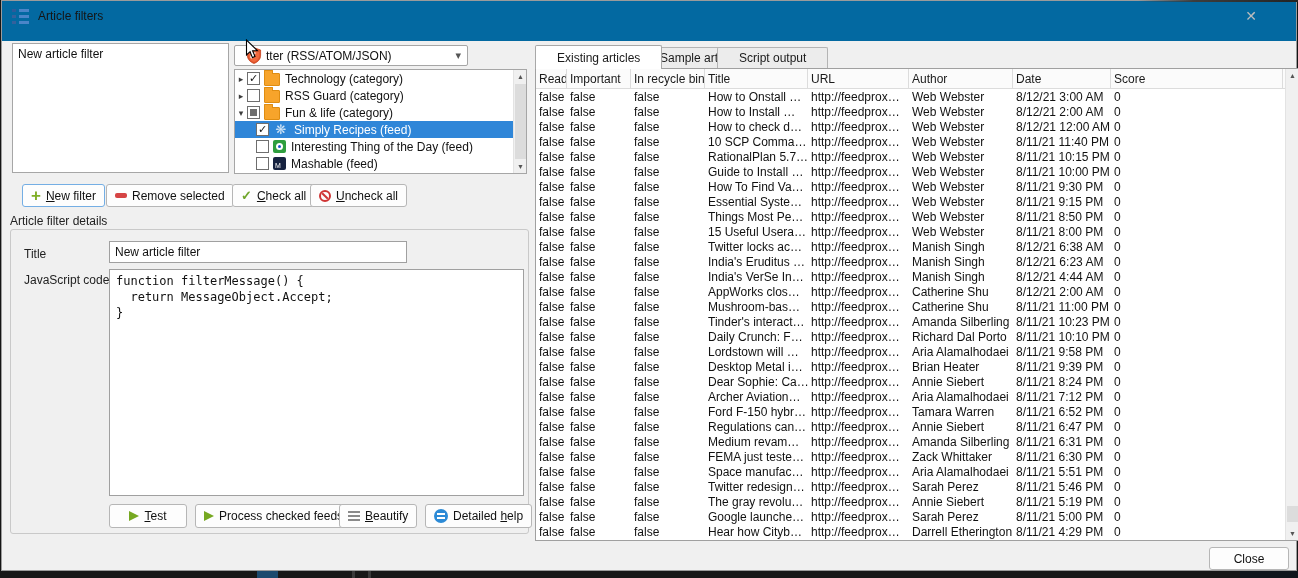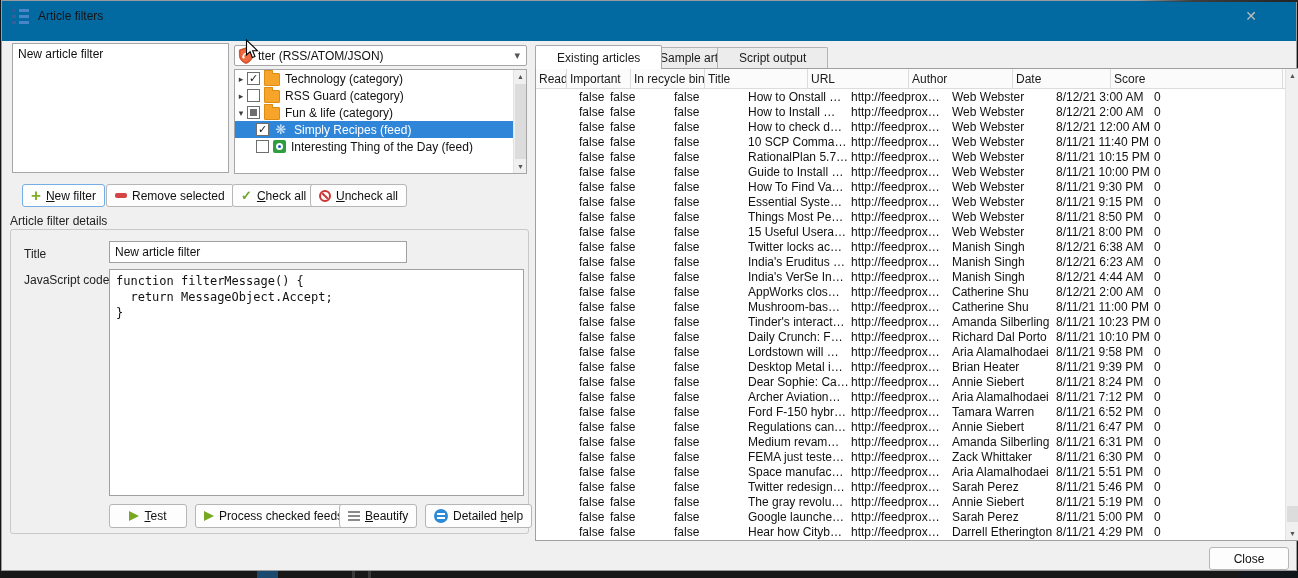--- a/index.html
+++ b/index.html
@@ -27,21 +27,21 @@
   .tlicon i { position:absolute; left:0; width:4px; height:3px; background:#34619c; }
   .tlicon b { position:absolute; left:7px; width:10px; height:3px; background:#4a85c8; }
   .tlicon i.r1{top:0;background:#2c5b9a;} .tlicon i.r2{top:6px;} .tlicon i.r3{top:12px;}
   .tlicon b.r1{top:0;} .tlicon b.r2{top:6px;} .tlicon b.r3{top:12px;}
 
   
   .filters-list { position:absolute; left:10px; top:42px; width:217px; height:130px; background:#fff; border:1px solid #a6a6a6; }
   .filters-list .item { padding:3px 5px; white-space:nowrap; }
 
   
-  .combo { position:absolute; left:232px; top:44px; width:293px; height:21px; background:#fff; border:1px solid #a6a6a6; border-radius:2px; display:flex; align-items:center; }
+  .combo { position:absolute; left:232px; top:44px; width:234px; height:21px; background:#fff; border:1px solid #a6a6a6; border-radius:2px; display:flex; align-items:center;padding-left:8px; }
   .combo .shield { margin-left:3px; }
   .combo .val { margin-left:4px; white-space:nowrap; overflow:hidden; }
   .combo .chev { position:absolute; right:6px; top:3px; color:#555; font-size:11px; }
 
   
   .tree { position:absolute; left:232px; top:68px; width:293px; height:105px; background:#fff; border:1px solid #a6a6a6; overflow:hidden; }
   .tree-rows { position:absolute; left:0; top:0; right:13px; }
   .tree-row { height:17px; display:flex; align-items:center; white-space:nowrap; }
   .tree-row.selected { background:#2f86d8; color:#fff; }
   .exp { width:12px; text-align:center; font-size:9px; color:#3c3c3c; flex:none; }
@@ -87,21 +87,21 @@
 
   
   .tab { position:absolute; display:flex; align-items:center; justify-content:center; padding:0 21px; font-size:12px; color:#1a1a1a; }
   .tab.active { top:44px; height:24px; background:#fff; border:1px solid #a8a8a8; border-bottom:none; border-radius:2px 2px 0 0; z-index:3; }
   .tab.inactive { top:46px; height:21px; background:#ececec; border:1px solid #b4b4b4; border-bottom:none; border-radius:2px 2px 0 0; }
 
   
   .table { position:absolute; left:533px; top:67px; width:764px; height:473px; background:#fff; border:1px solid #a0a0a0; overflow:hidden; }
   .thead { position:absolute; left:0; top:0; right:13px; height:20px; background:#fbfbfb; border-bottom:1px solid #dcdcdc; display:flex; }
   .th { height:20px; line-height:20px; padding-left:3px; border-right:1px solid #dcdcdc; color:#1a1a1a; overflow:hidden; white-space:nowrap; flex:none; }
-  .tbody { position:absolute; left:0; top:21px; right:13px; bottom:0; overflow:hidden;padding-left:40px; }
+  .tbody { position:absolute; left:0; top:21px; right:13px; bottom:0; overflow:hidden; }
   .tr { display:flex; height:15px; line-height:15px; }
   .td { padding-left:3px; overflow:hidden; white-space:nowrap; flex:none; }
   .c0{width:31px;} .c1{width:64px;} .c2{width:74px;} .c3{width:103px;} .c4{width:101px;} .c5{width:104px;} .c6{width:98px;} .c7{width:172px;}
 
   
   .close-btn { left:1207px; top:546px; min-width:80px; justify-content:center; }
 
   
   .cursor { position:absolute; left:243px; top:38px; z-index:60; }
 
@@ -178,20 +178,28 @@
           <span class="cb">✓</span>
           <span class="tree-ic ic-snow">❋</span>
           <span class="tree-label">Simply Recipes (feed)</span>
         </div>
         <div class="tree-row">
           <span class="sp1"></span>
           <span class="cb"></span>
           <span class="tree-ic ic-dot"></span>
           <span class="tree-label">Interesting Thing of the Day (feed)</span>
         </div>
+        <div class="tree-row">
+          <span class="sp1"></span>
+          <span class="cb"></span>
+          <span class="tree-ic ic-mash">
+            <span>M</span>
+          </span>
+          <span class="tree-label">Mashable (feed)</span>
+        </div>
       </div>
     <div class="vscroll">
       <div class="up">▲</div>
       <div class="thumb" style="top:14px; height:75px;"></div>
       <div class="dn">▼</div>
     </div>
   </div>
 
   <button class="btn focus" style="left:20px; top:183px;">
     <span class="ico-plus">+</span>

